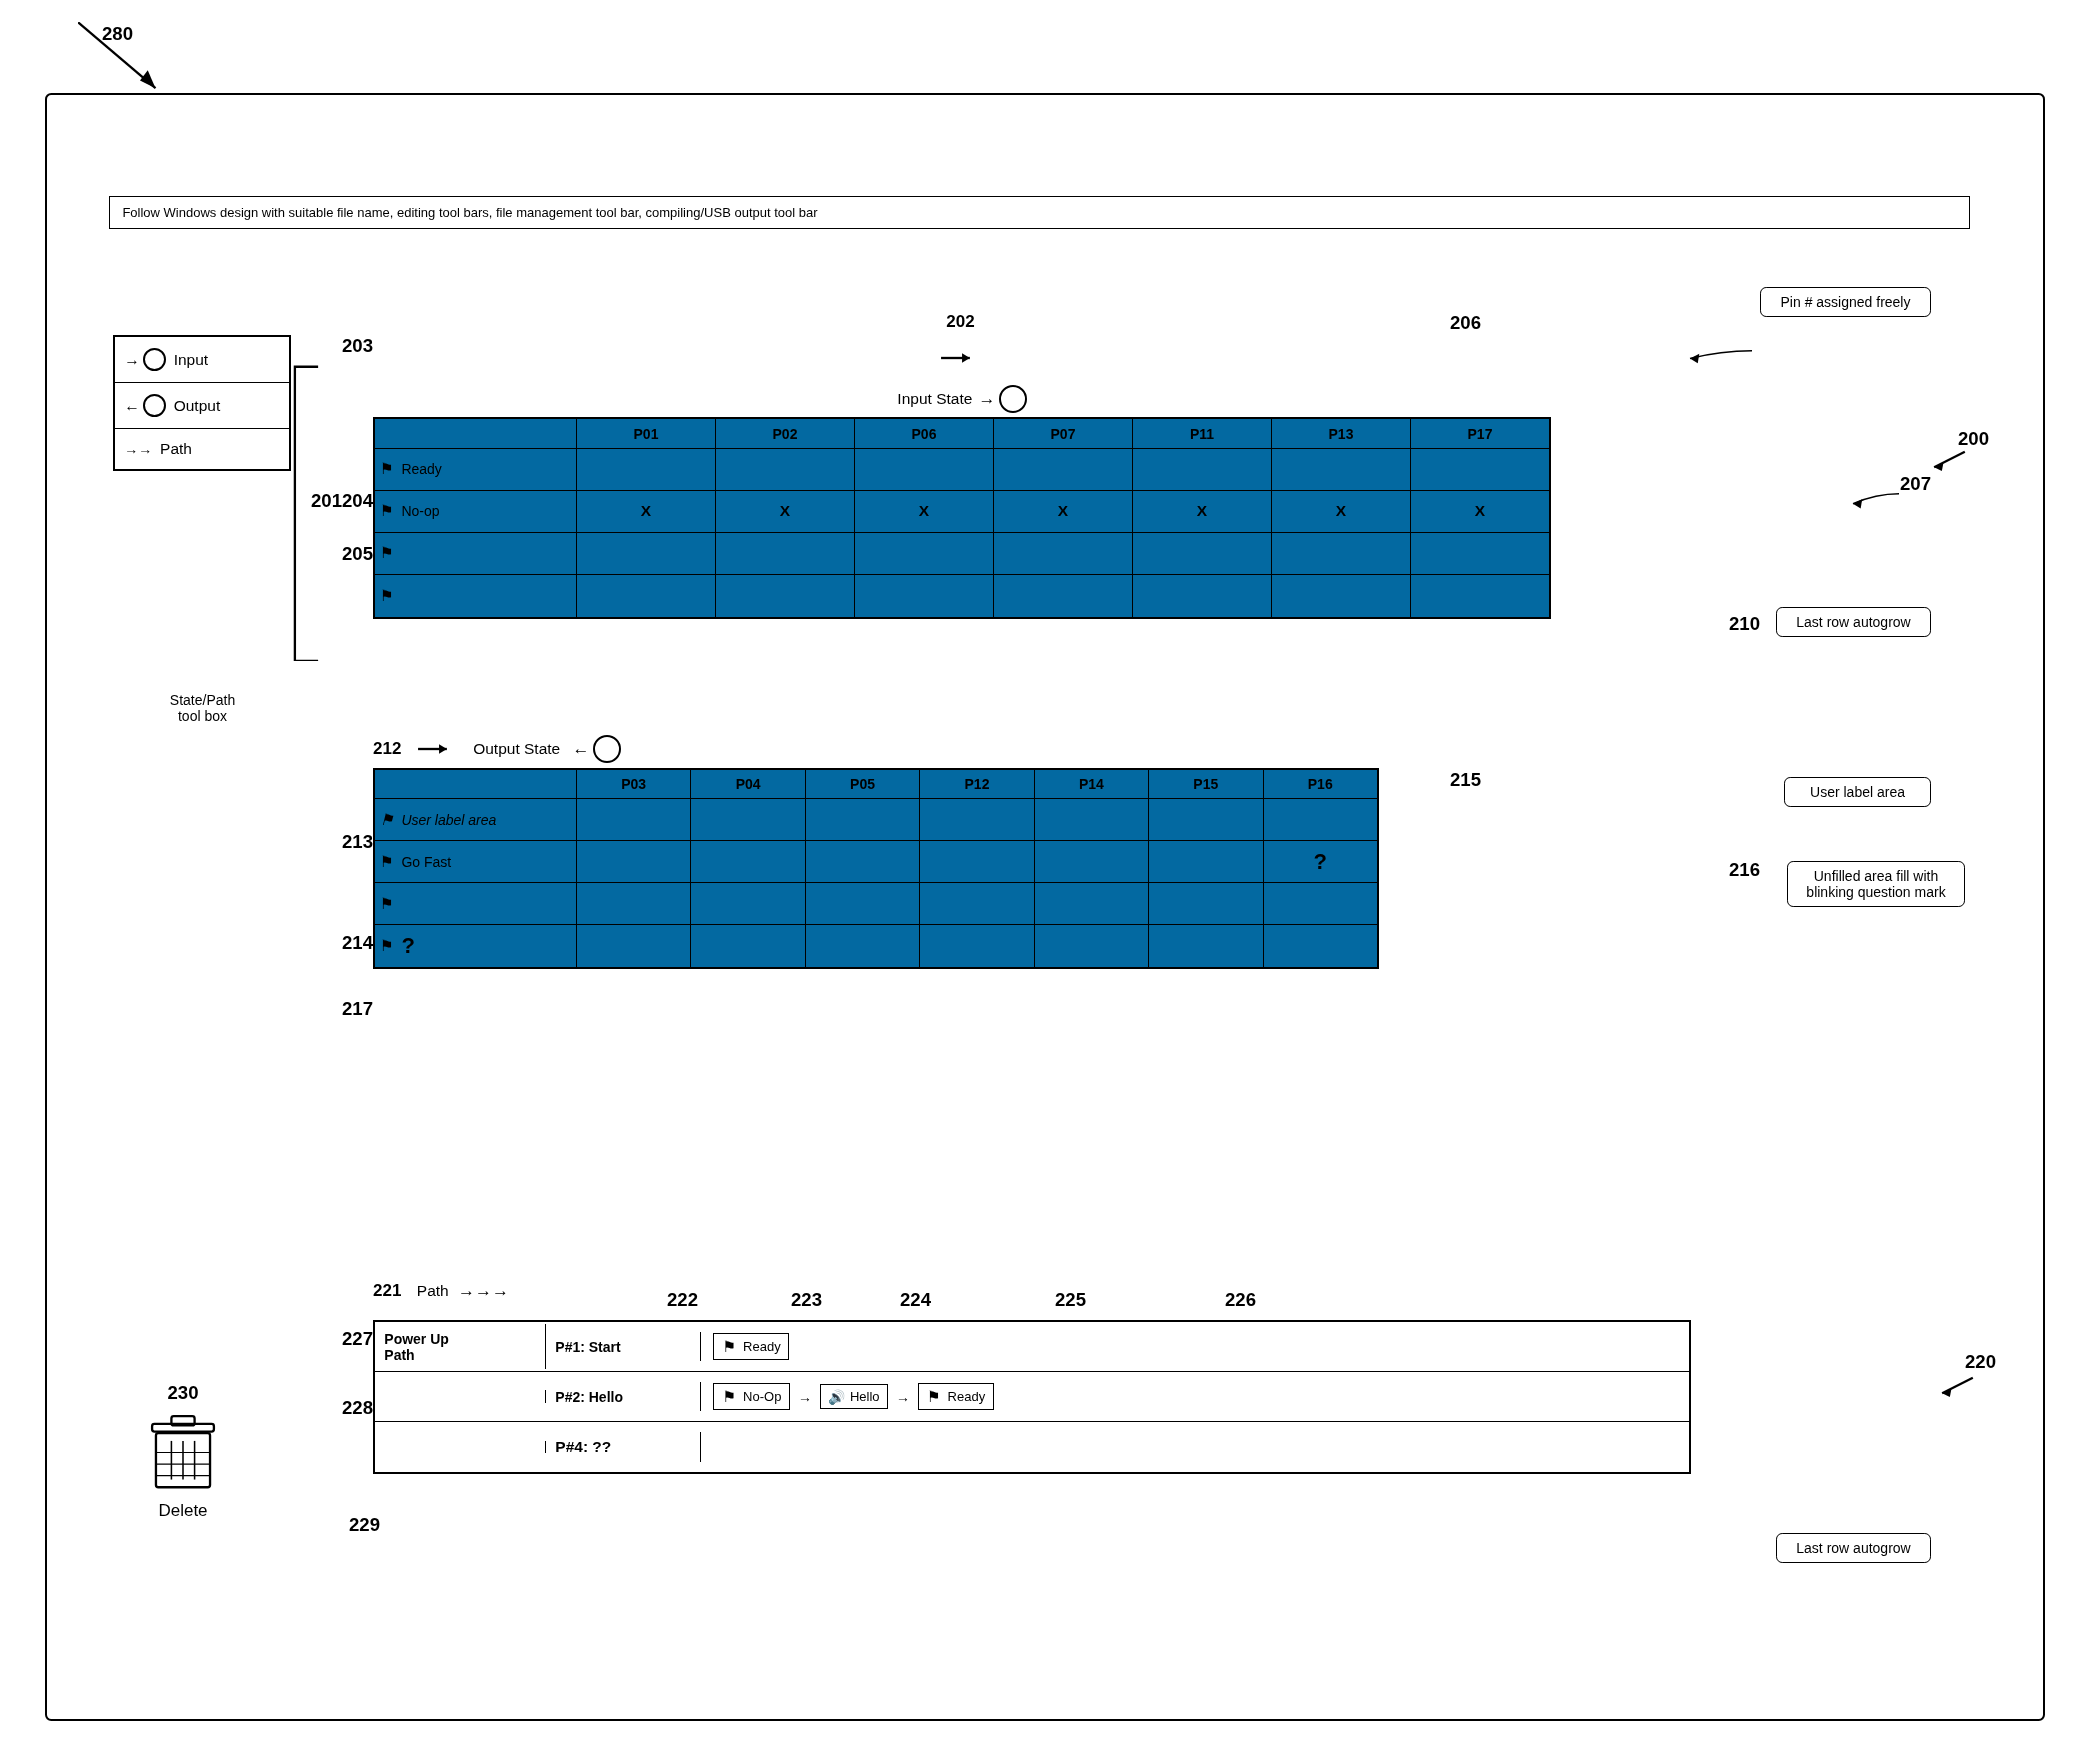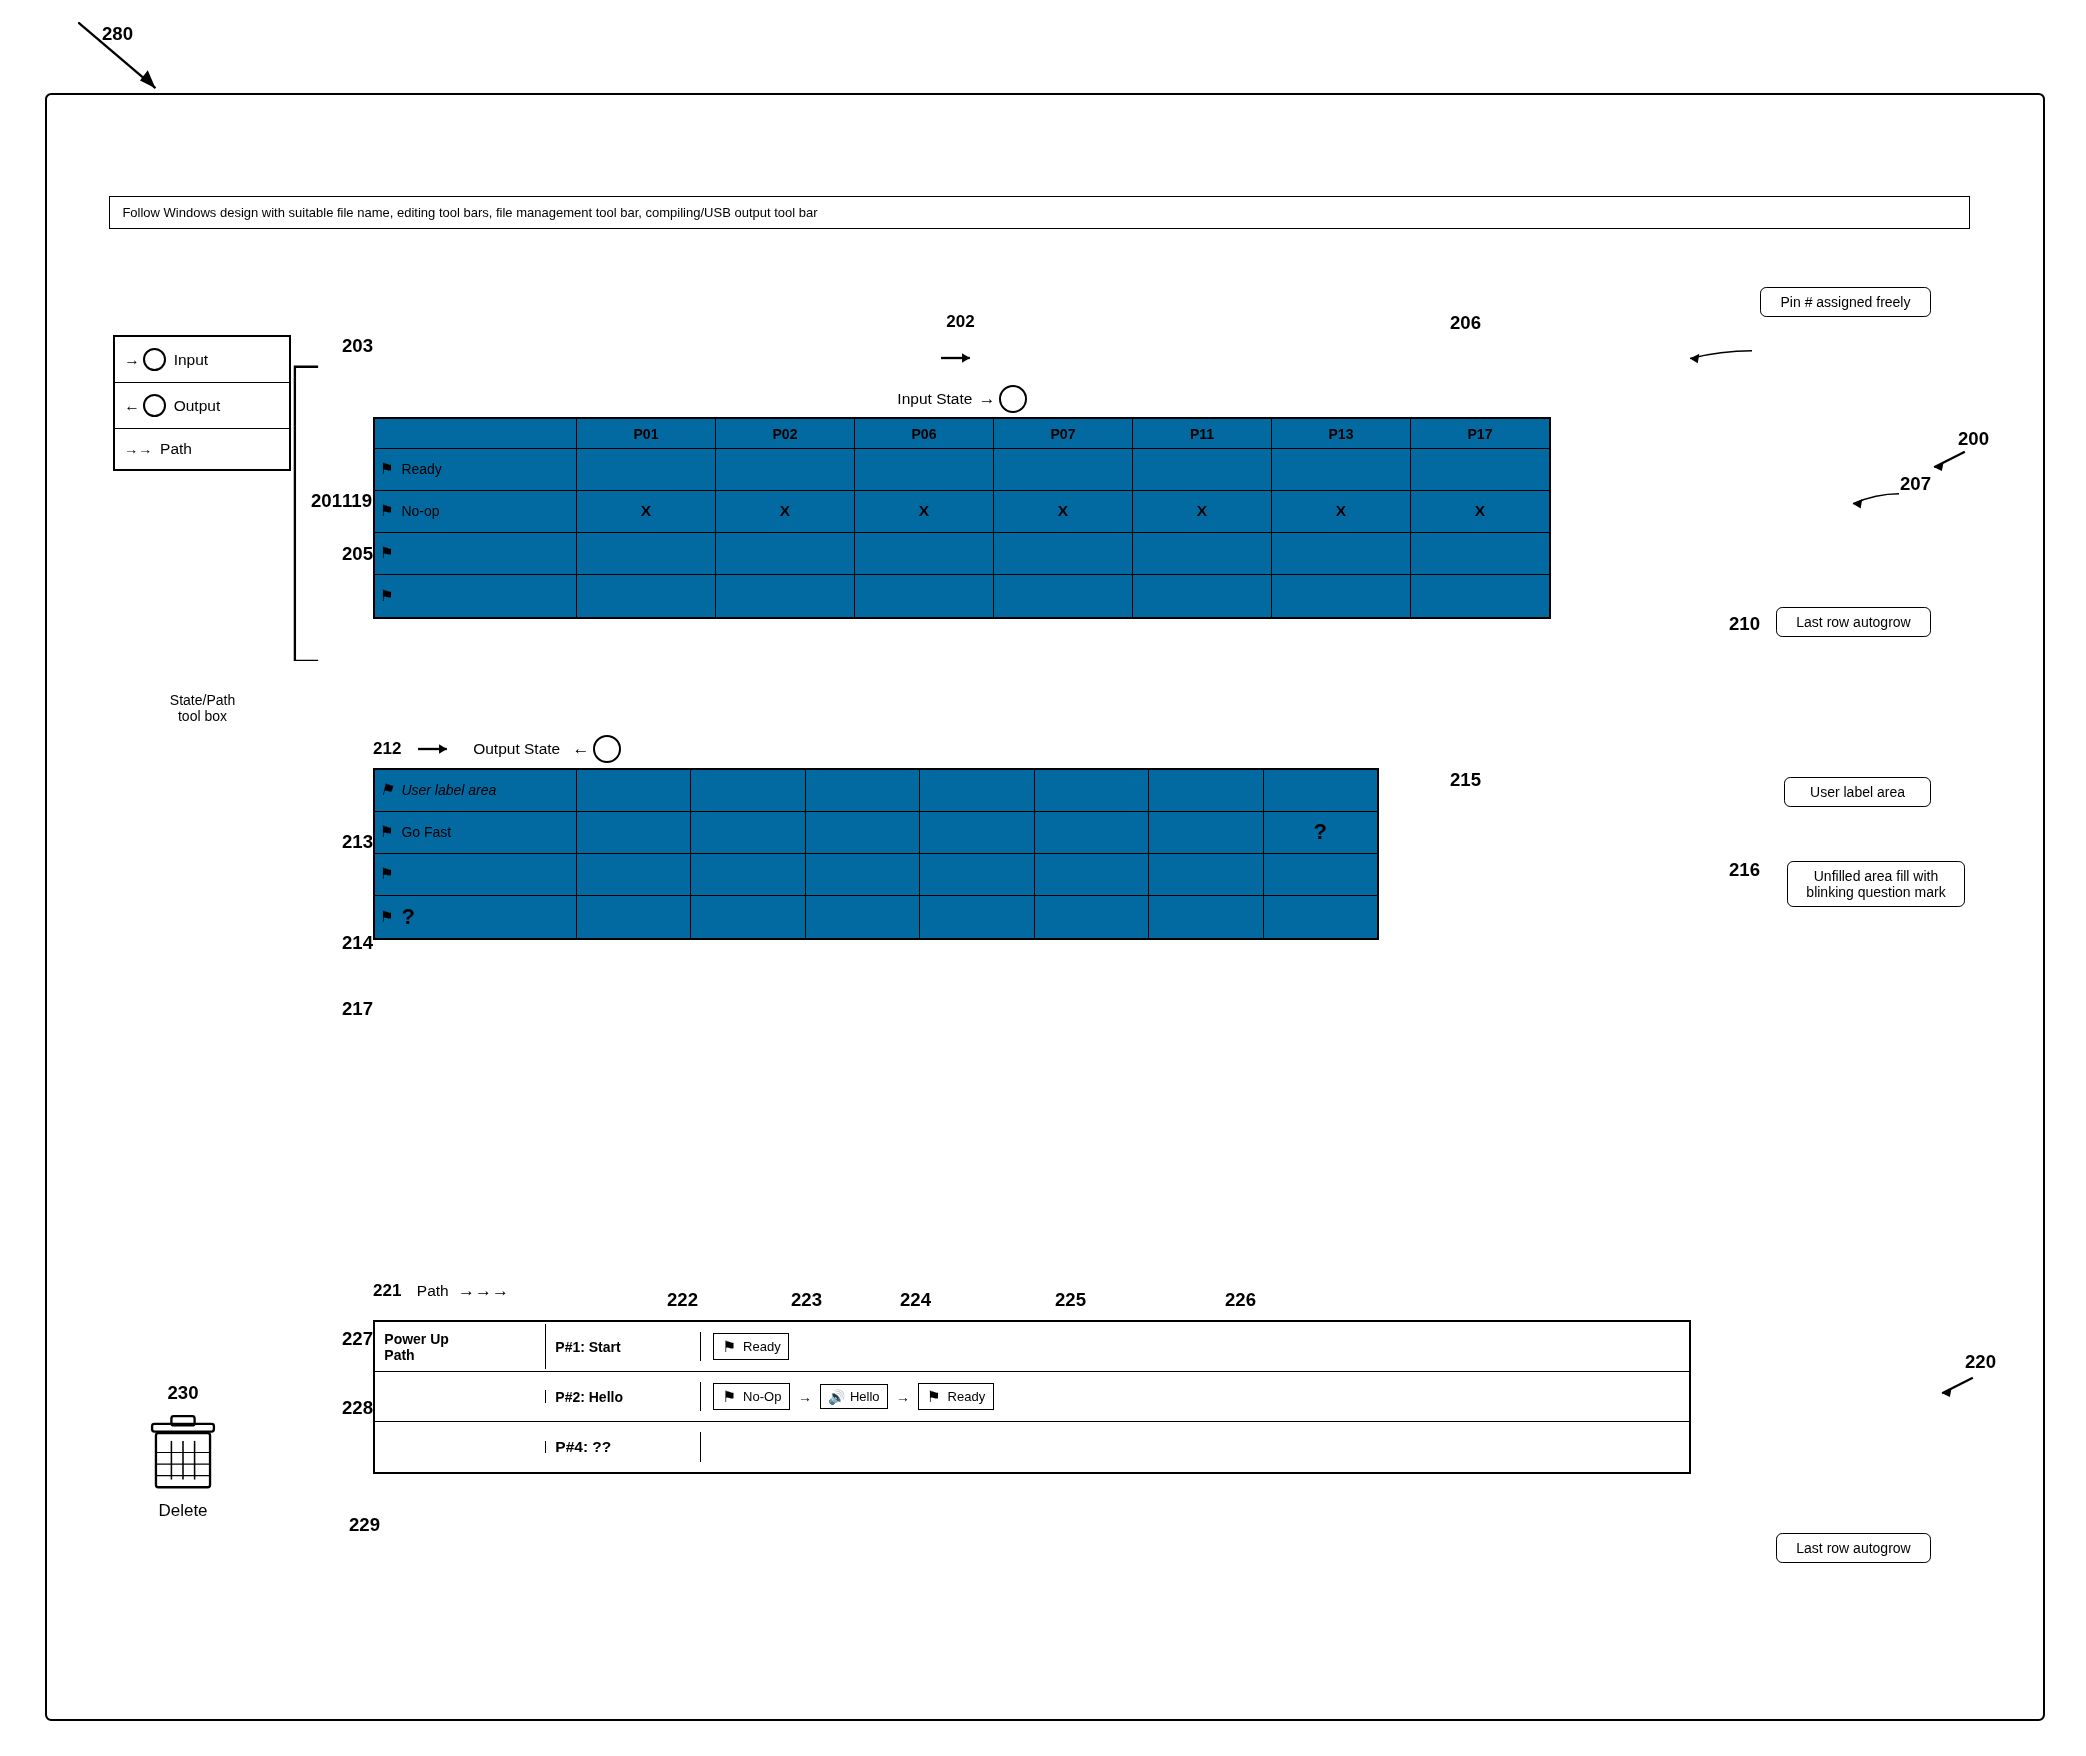--- a/index.html
+++ b/index.html
@@ -409,21 +409,21 @@
           <div class="grid-data-cell"></div>
           <div class="grid-data-cell"></div>
           <div class="grid-data-cell"></div>
           <div class="grid-data-cell"></div>
           <div class="grid-data-cell"></div>
         </div>
       </div>
     </div>
 
     <span class="num-label" style="top:240px; left:295px;">203</span>
-    <span class="num-label" style="top:395px; left:295px;">119</span>
+    <span class="num-label" style="top:395px; left:295px;">204</span>
     <span class="num-label" style="top:448px; left:295px;">205</span>
 
     <span class="num-label" style="top:217px; left:1403px;">206</span>
 
     <div class="callout" style="top:192px; right:112px; width:171px;">
       <span>Pin # assigned
 freely</span>
     </div>
 
     <svg style="position:absolute;top:248px;right:283px;width:78px;height:31px;" viewBox="0 0 100 40" width="78" height="31">
@@ -459,20 +459,30 @@
         </svg>
         <span style="font-size:15.5px;">Output State</span>
         <span style="display:inline-flex; align-items:center; gap:3.1px;">
           <span style="font-size:17px;">←</span>
           <span style="width:28px;height:28px;border:2.3px solid #000;border-radius:50%;display:inline-block;"></span>
         </span>
       </div>
 
       <div class="state-grid-wrapper">
 
+        <div class="grid-header-row">
+          <div class="grid-state-cell" style="font-weight:bold; border-bottom:none;"></div>
+          <div class="grid-pin-cell">P03</div>
+          <div class="grid-pin-cell">P04</div>
+          <div class="grid-pin-cell">P05</div>
+          <div class="grid-pin-cell">P12</div>
+          <div class="grid-pin-cell">P14</div>
+          <div class="grid-pin-cell">P15</div>
+          <div class="grid-pin-cell">P16</div>
+        </div>
 
         <div class="grid-data-row">
           <div class="grid-state-name user-label" style="font-style:italic;">
             <span class="flag-icon">⚑</span>
             <span>User label area</span>
           </div>
           <div class="grid-data-cell"></div>
           <div class="grid-data-cell"></div>
           <div class="grid-data-cell"></div>
           <div class="grid-data-cell"></div>

